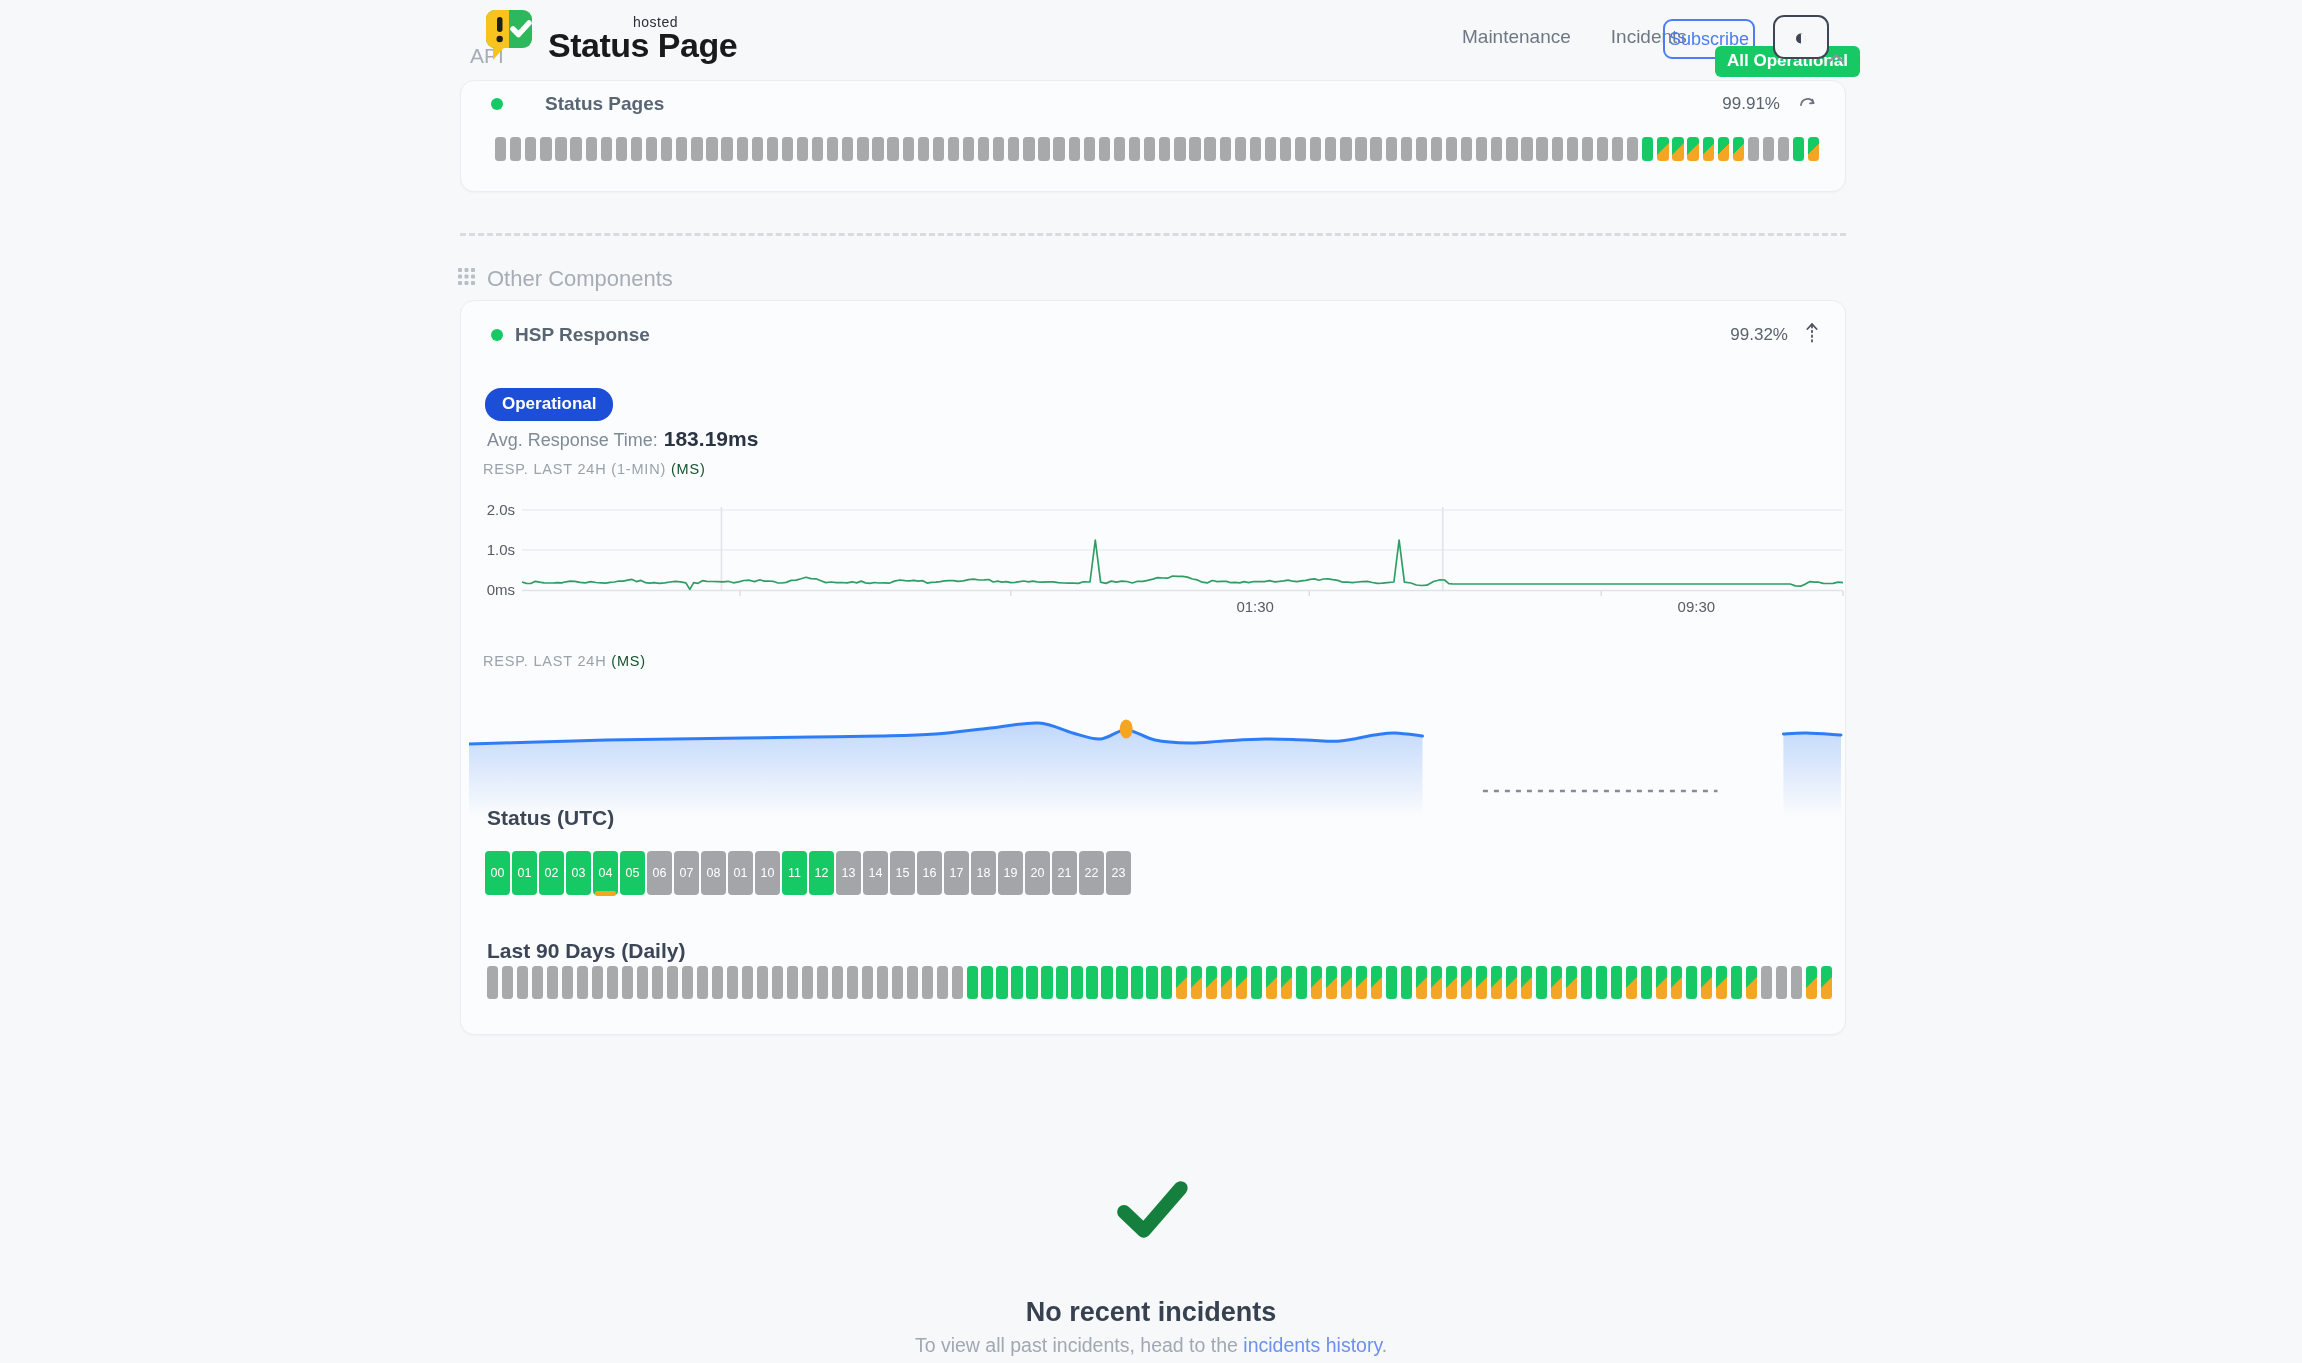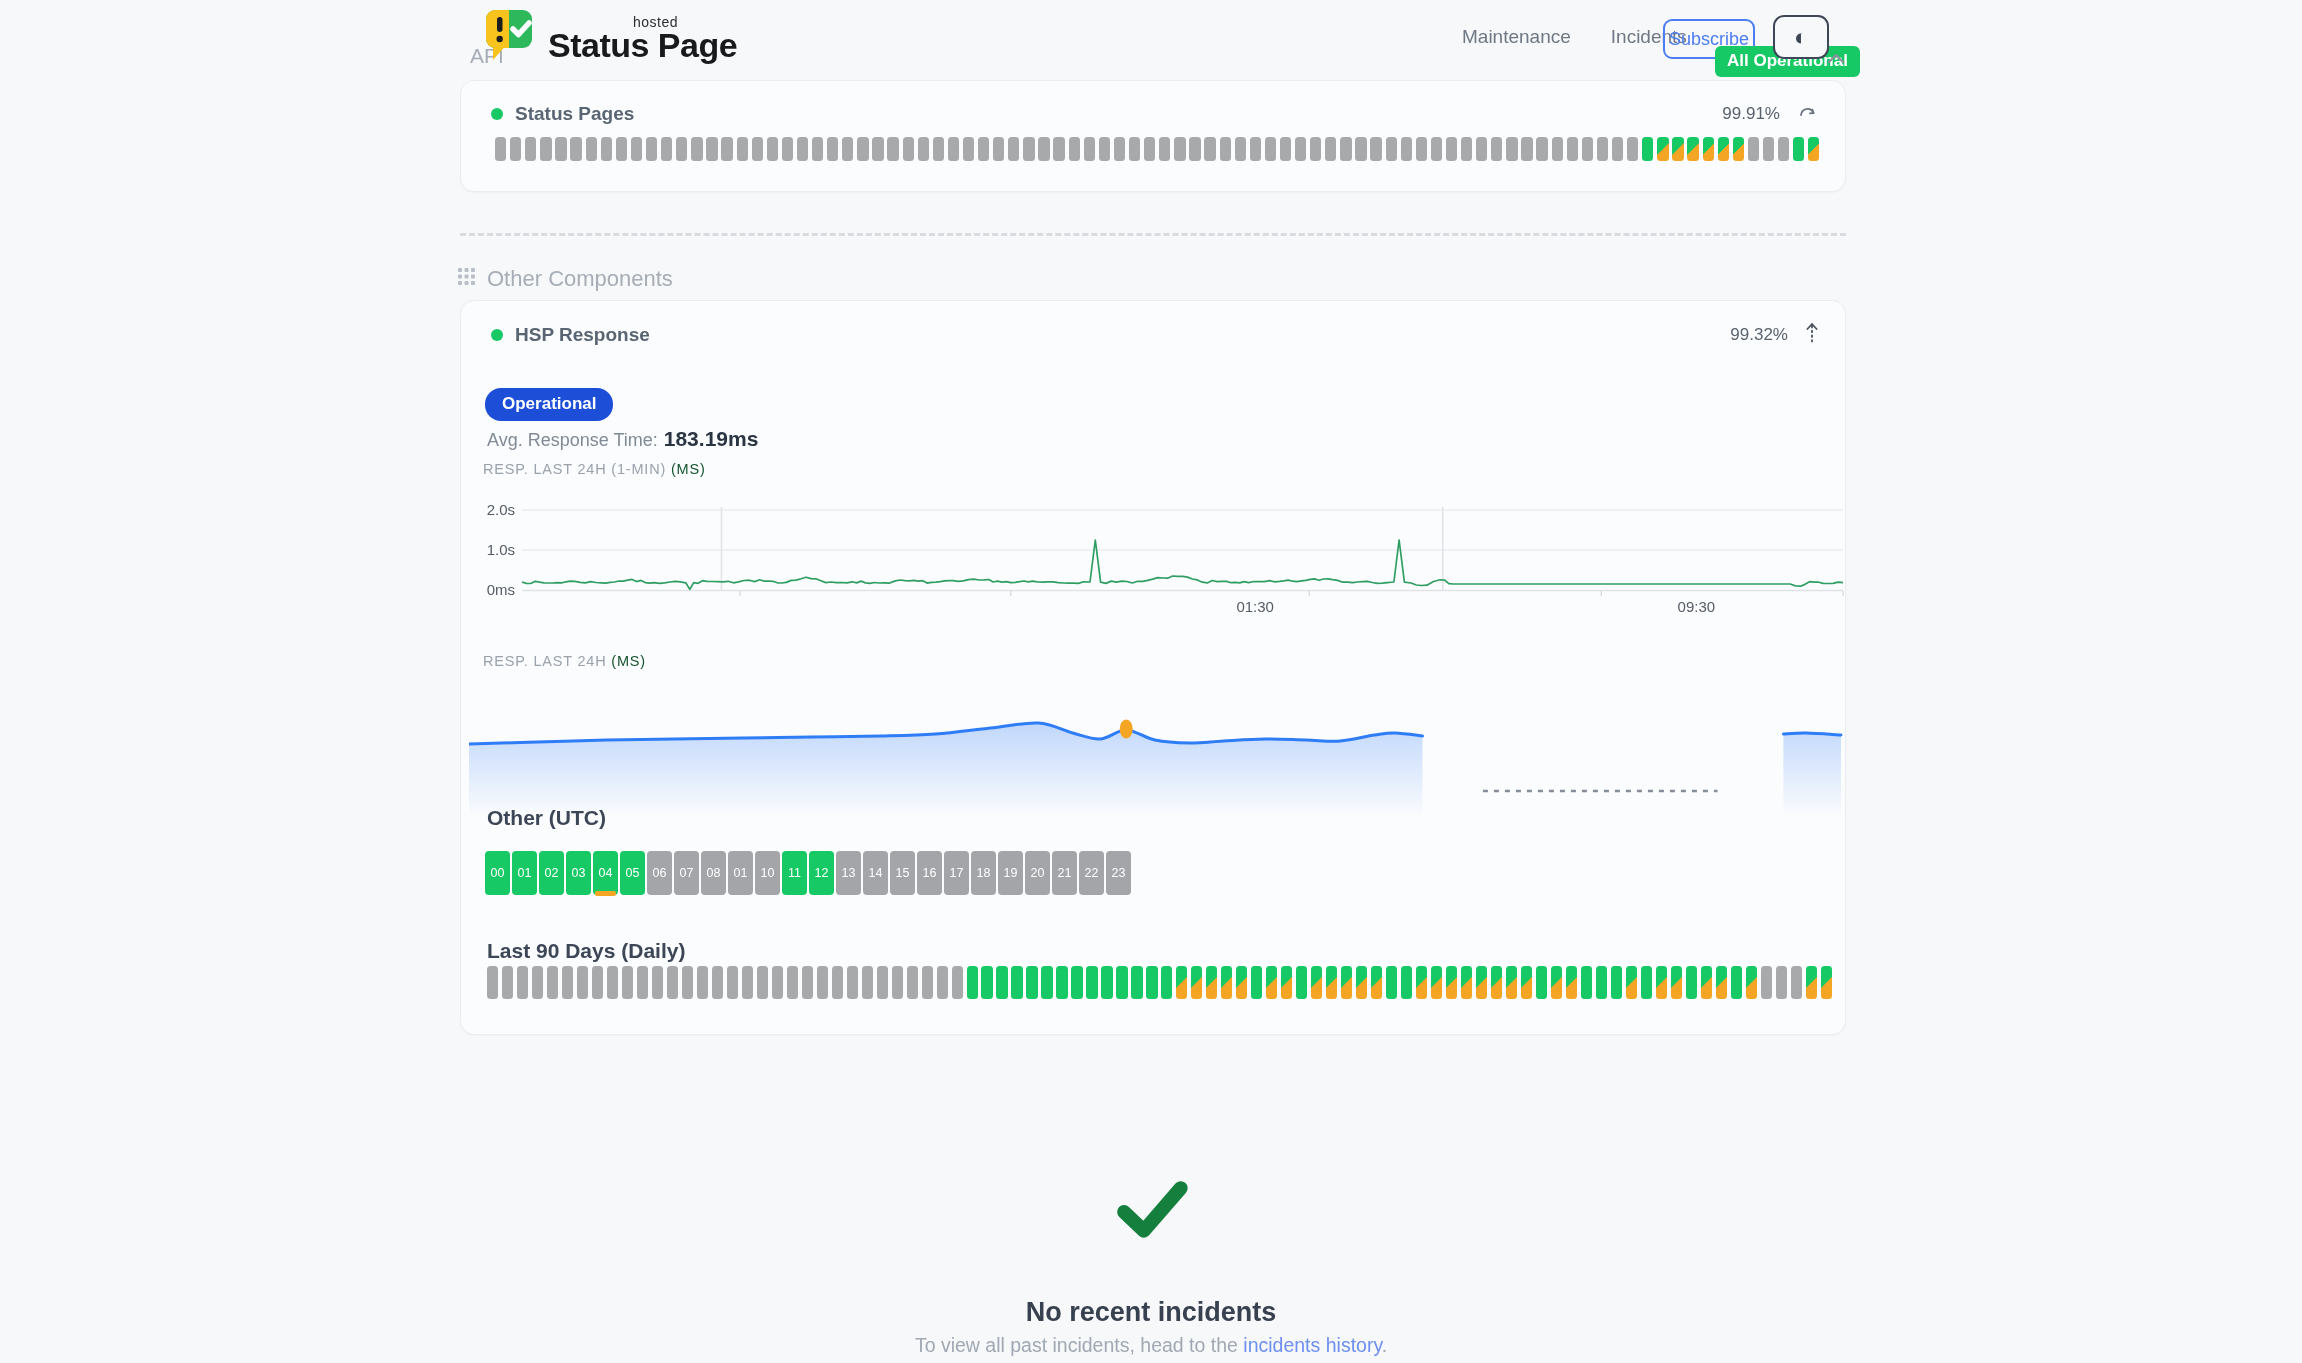--- a/index.html
+++ b/index.html
@@ -105,21 +105,21 @@
     </div>
     <div class="status-badge">All Operational</div>
     <span class="badge-chevron">
       <svg width="20" height="14" viewBox="0 0 20 14">
           <polyline points="3,10 10,3 17,10" fill="none" stroke="#8a929c" stroke-width="2.2" stroke-linecap="round" stroke-linejoin="round"></polyline>
         </svg>
     </span>
   </div>
 
   <div class="card card1">
-    <div class="comp-row" style="top:22px;">
+    <div class="comp-row" style="top:12px;gap:30px;">
       <span class="dot"></span>
       <span class="comp-name">Status Pages</span>
       <span class="comp-right">
         <span class="comp-pct">99.91%</span>
         <span>
           <svg width="22" height="18" viewBox="0 0 22 18">
               <path d="M4 12 A6.5 6.5 0 0 1 16.5 10" fill="none" stroke="#6b7380" stroke-width="1.8" stroke-linecap="round"></path>
               <path d="M16.5 10 l-1.2 -3.4 M16.5 10 l-3.5 0.4" fill="none" stroke="#6b7380" stroke-width="1.8" stroke-linecap="round"></path>
             </svg>
         </span>
@@ -293,21 +293,21 @@
           </linearGradient>
         </defs>
         <path d="M0.0 45 C11.4 44.7 45.7 43.7 68.6 43 C91.5 42.3 114.3 41.5 137.2 41 C160.1 40.5 182.9 40.3 205.8 40 C228.7 39.7 251.5 39.3 274.4 39 C297.3 38.7 320.1 38.3 343.0 38 C365.9 37.7 391.0 37.5 411.6 37 C432.2 36.5 448.2 36.3 466.5 35 C484.8 33.7 504.2 30.8 521.4 29 C538.5 27.2 555.7 23.2 569.4 24 C583.1 24.8 593.4 31.3 603.7 34 C614.0 36.7 622.2 40.5 631.1 40 C640.0 39.5 648.0 30.8 657.2 31 C666.3 31.2 675.5 38.8 686.0 41 C696.5 43.2 708.9 43.8 720.3 44 C731.7 44.2 742.0 42.7 754.6 42 C767.2 41.3 782.0 40.2 795.8 40 C809.5 39.8 824.3 40.7 836.9 41 C849.5 41.3 859.8 42.8 871.2 42 C882.7 41.2 896.4 37.3 905.5 36 C914.7 34.7 918.1 33.8 926.1 34 C934.1 34.2 949.0 36.5 953.5 37 L953.5 118 L0.0 118 Z" fill="url(#bluefade)" stroke="none"></path>
         <path d="M0.0 45 C11.4 44.7 45.7 43.7 68.6 43 C91.5 42.3 114.3 41.5 137.2 41 C160.1 40.5 182.9 40.3 205.8 40 C228.7 39.7 251.5 39.3 274.4 39 C297.3 38.7 320.1 38.3 343.0 38 C365.9 37.7 391.0 37.5 411.6 37 C432.2 36.5 448.2 36.3 466.5 35 C484.8 33.7 504.2 30.8 521.4 29 C538.5 27.2 555.7 23.2 569.4 24 C583.1 24.8 593.4 31.3 603.7 34 C614.0 36.7 622.2 40.5 631.1 40 C640.0 39.5 648.0 30.8 657.2 31 C666.3 31.2 675.5 38.8 686.0 41 C696.5 43.2 708.9 43.8 720.3 44 C731.7 44.2 742.0 42.7 754.6 42 C767.2 41.3 782.0 40.2 795.8 40 C809.5 39.8 824.3 40.7 836.9 41 C849.5 41.3 859.8 42.8 871.2 42 C882.7 41.2 896.4 37.3 905.5 36 C914.7 34.7 918.1 33.8 926.1 34 C934.1 34.2 949.0 36.5 953.5 37" fill="none" stroke="#2f7df6" stroke-width="3" stroke-linecap="round"></path>
         <path d="M1314.4 35 C1318.3 34.8 1328.1 33.8 1337.7 34 C1347.3 34.2 1366.3 35.7 1372.0 36 L1372.0 118 L1314.4 118 Z" fill="url(#bluefade)" stroke="none"></path>
         <path d="M1314.4 35 C1318.3 34.8 1328.1 33.8 1337.7 34 C1347.3 34.2 1366.3 35.7 1372.0 36" fill="none" stroke="#2f7df6" stroke-width="3" stroke-linecap="round"></path>
         <line x1="1013.908" y1="92" x2="1248.52" y2="92" stroke="#848d98" stroke-width="2.6" stroke-dasharray="5 6"></line>
         <ellipse cx="657.2" cy="30.0" rx="6.5" ry="9.5" fill="#f5a524"></ellipse>
       </svg>
 
-    <div class="today-title">Other (UTC)</div>
+    <div class="today-title">Status (UTC)</div>
     <div class="hours">
         <div class="hour-cell on">00</div>
         <div class="hour-cell on">01</div>
         <div class="hour-cell on">02</div>
         <div class="hour-cell on">03</div>
         <div class="hour-cell on">04<div class="hour-marker"></div></div>
         <div class="hour-cell on">05</div>
         <div class="hour-cell">06</div>
         <div class="hour-cell">07</div>
         <div class="hour-cell">08</div>

